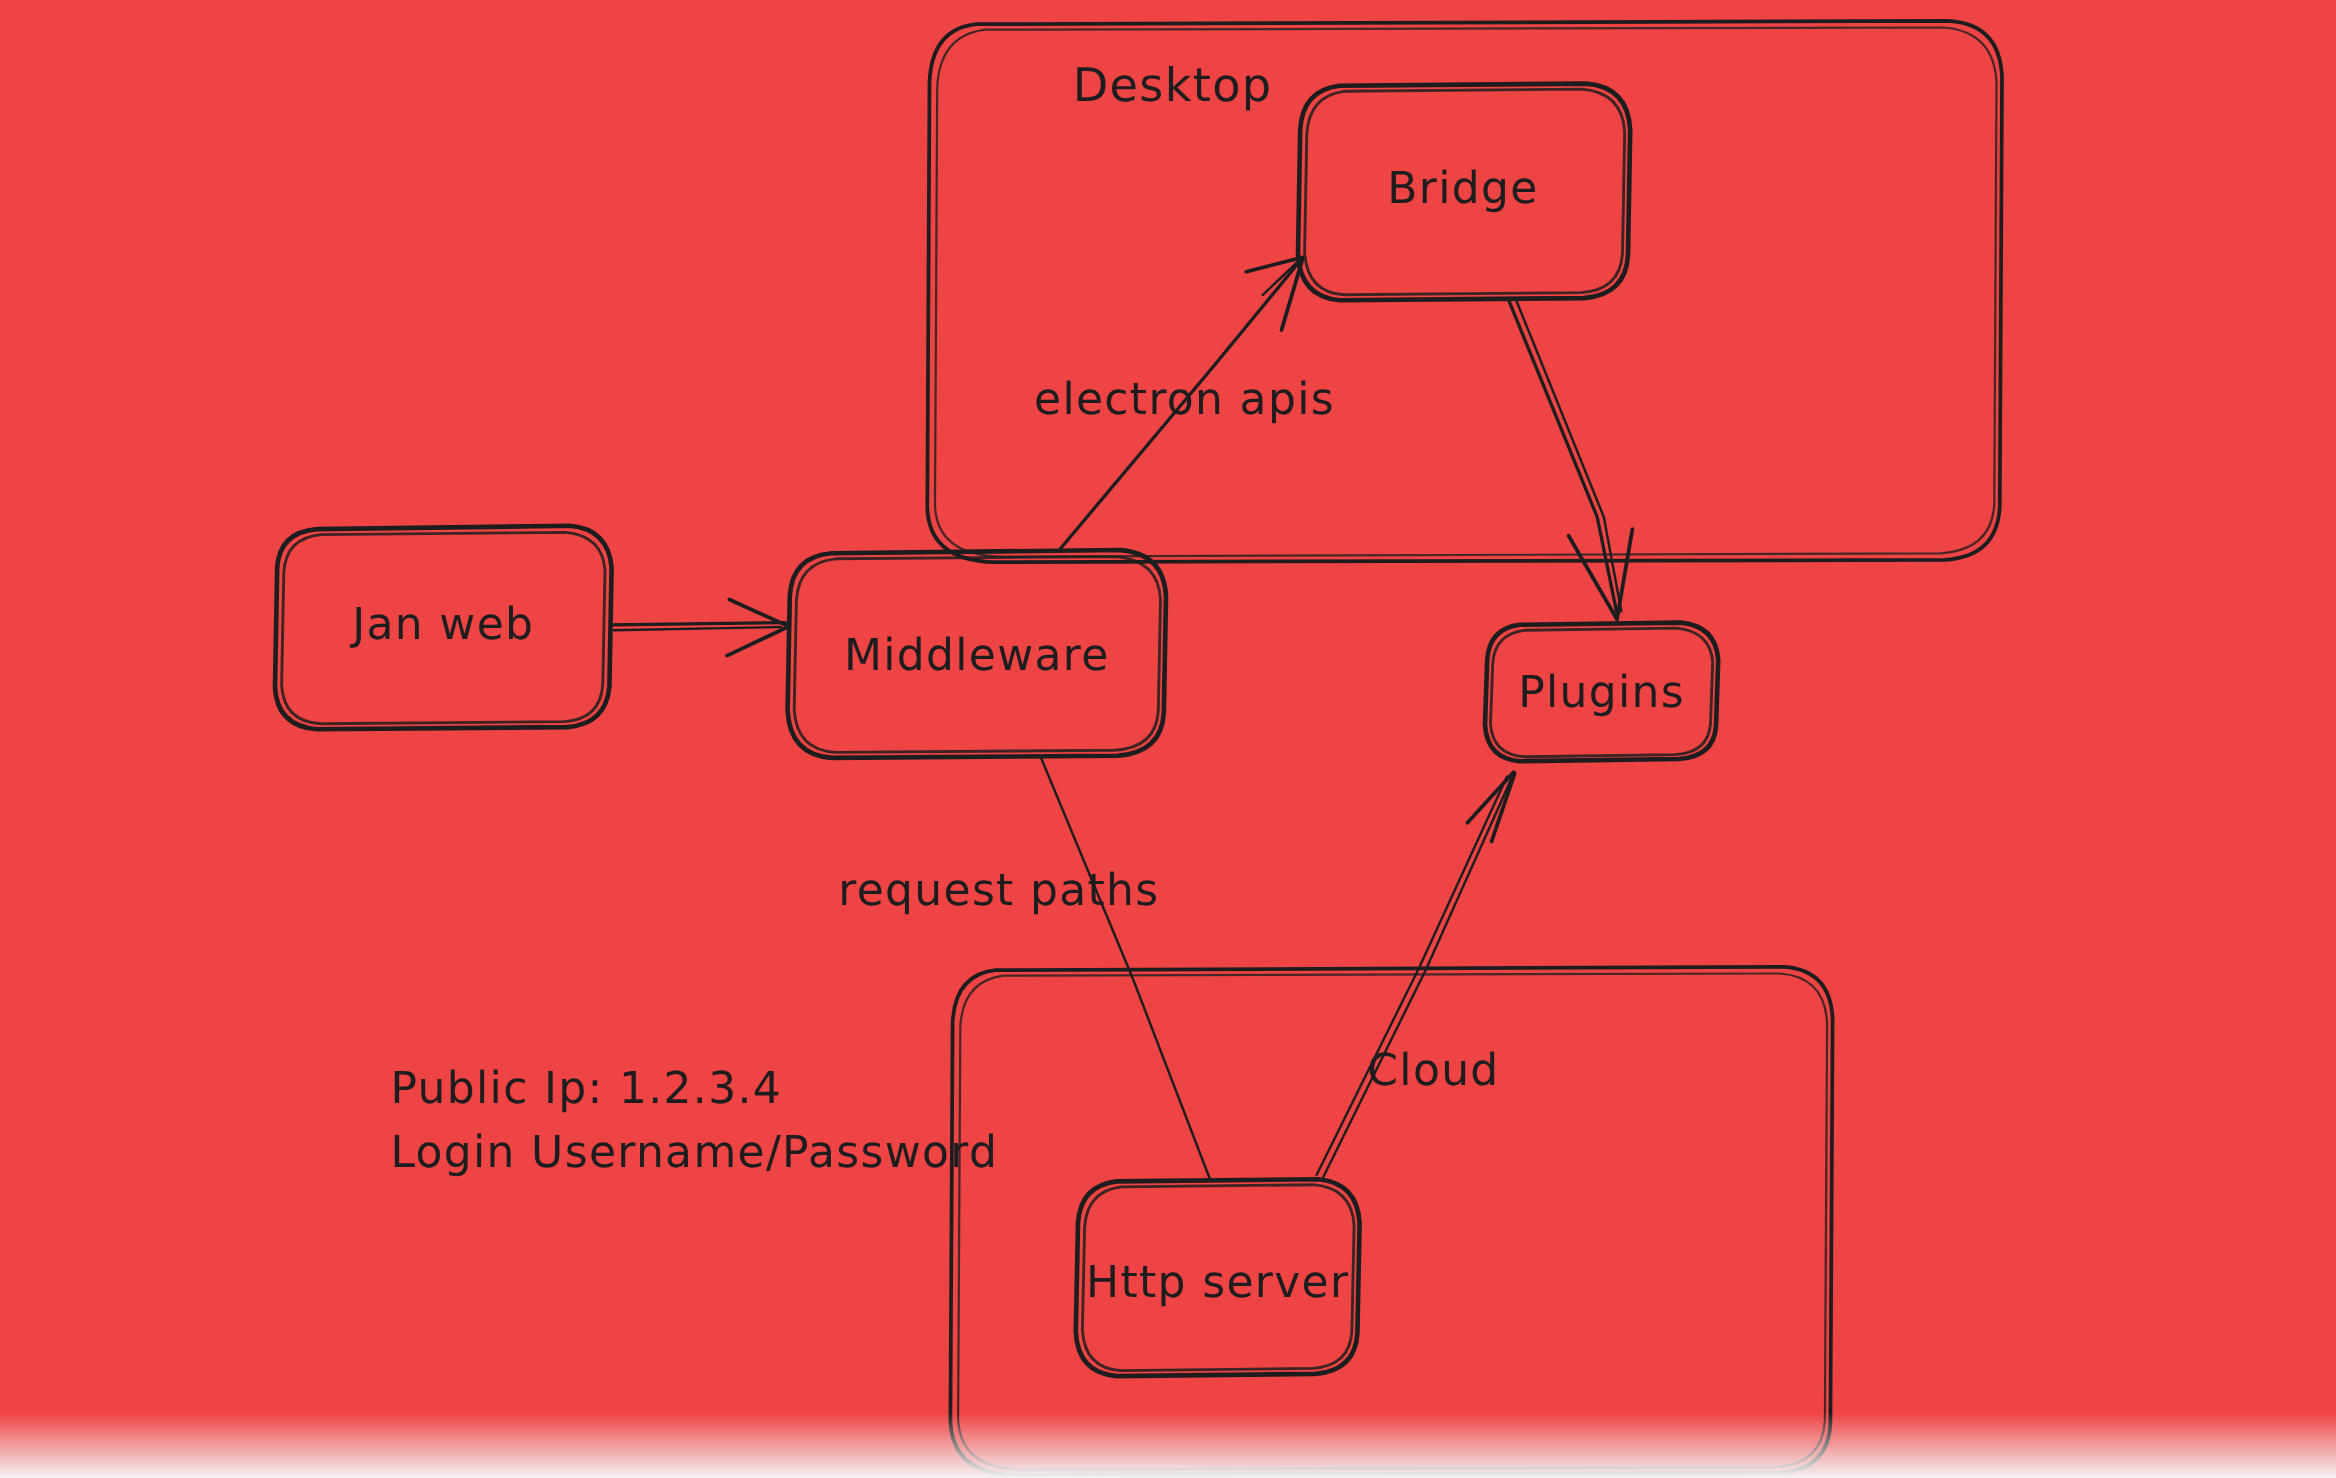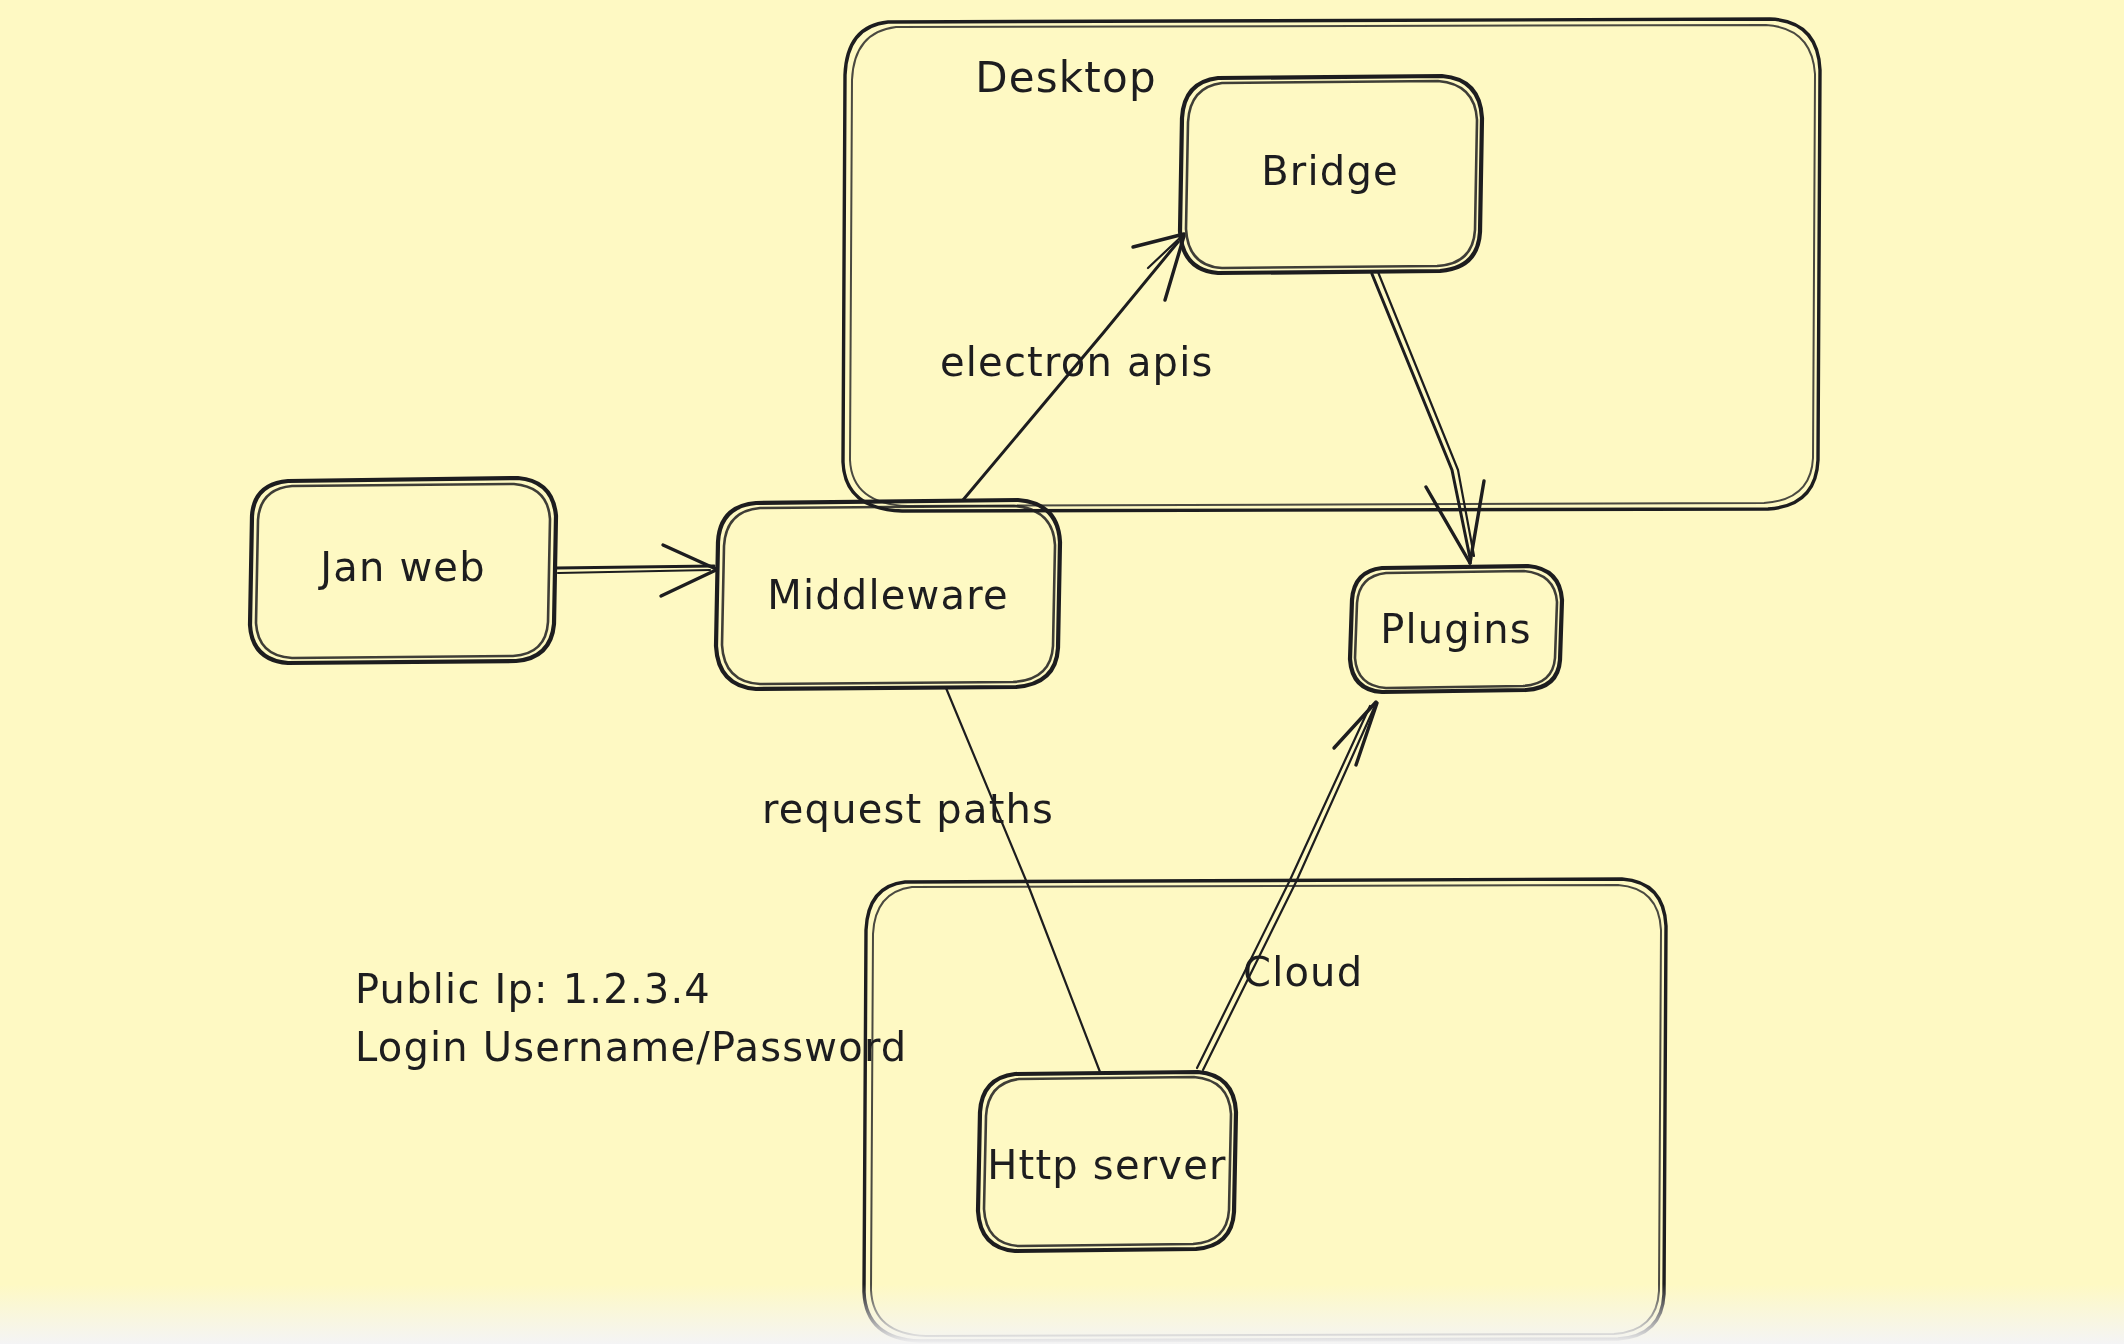--- a/index.html
+++ b/index.html
@@ -8,21 +8,21 @@
     padding: 0;
     background: #ffffff;
   }
   body {
     font-family: "DejaVu Sans", sans-serif;
   }
   #canvas {
     position: relative;
     width: 2124px;
     height: 1344px;
-    background: #fef9c3;
+    background: #ef4444;
     overflow: hidden;
   }
   #bottom-fade {
     position: absolute;
     left: 0;
     bottom: 0;
     width: 2124px;
     height: 60px;
     background: linear-gradient(to bottom, rgba(255,255,255,0) 0%, rgba(244,244,245,1) 100%);
     pointer-events: none;

